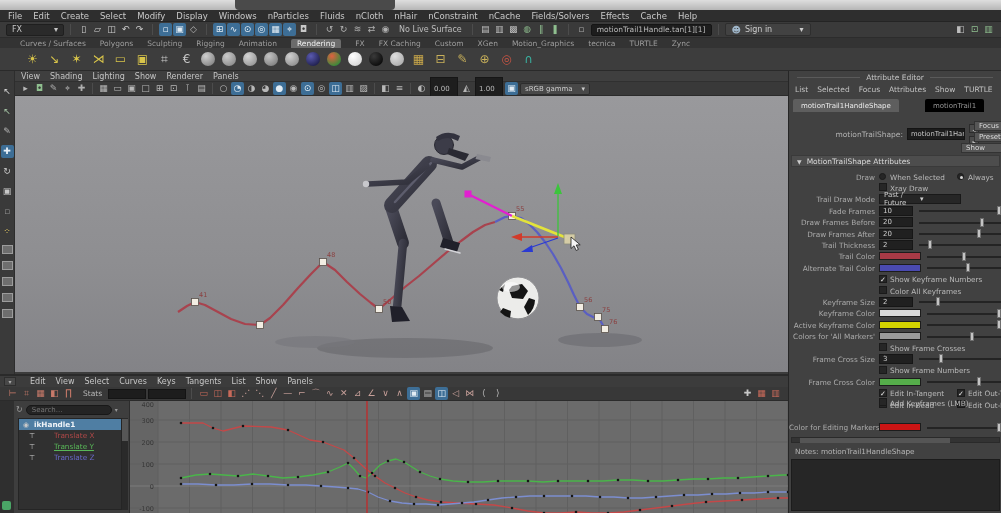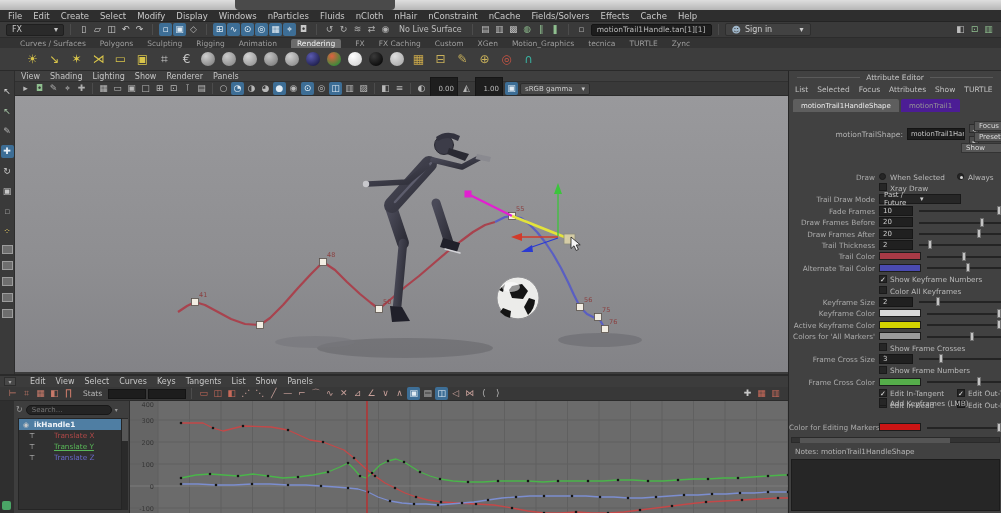--- a/index.html
+++ b/index.html
@@ -34,36 +34,36 @@
   
   #toolbox{position:absolute;left:0;top:71px;width:15px;height:303px;background:#3a3a3a;border-right:1px solid #2d2d2d;display:flex;flex-direction:column;align-items:center;padding-top:14px;gap:7px;}
   .tb-ico{width:13px;height:13px;font-size:9px;line-height:13px;text-align:center;color:#c0c0c0;}
   .tb-ico.act{background:#3d6e96;border-radius:2px;}
   .tb-layout{width:11px;height:9px;border:1px solid #9c9c9c;background:#6e6e6e;flex:none;}
   
   #viewport{position:absolute;left:15px;top:71px;width:773px;height:303px;background:#3c3c3c;}
   #vp-menu{height:11px;display:flex;align-items:center;gap:10px;padding:0 6px;background:#3f3f3f;border-bottom:1px solid #303030;}
   #vp-menu .mi{font-size:8px;color:#c4c4c4;}
   #vp-toolbar{height:14px;display:flex;align-items:center;gap:2px;padding:0 4px;background:#393939;border-bottom:1px solid #2b2b2b;}
-  .vp-field{background:#1e1e1e;border:1px solid #161616;height:23px;width:28px;display:flex;align-items:center;padding:0 3px;flex:none;justify-content:flex-end;}
+  .vp-field{background:#1e1e1e;border:1px solid #161616;height:23px;width:28px;display:flex;align-items:center;padding:0 3px;flex:none;}
   .vp-field span{font-size:7px;color:#bbb;}
   .vp-dd{background:#484848;border:1px solid #2d2d2d;border-radius:2px;height:12px;display:flex;align-items:center;gap:4px;padding:0 4px;width:70px;flex:none;}
   .vp-dd span{font-size:7px;color:#ccc;white-space:nowrap;}
   #vp-canvas{display:block;}
   
   #attr{position:absolute;left:788px;top:71px;width:213px;height:442px;background:#414141;border-left:1px solid #262626;overflow:hidden;}
   #ae-title{position:absolute;left:0;top:2px;width:100%;display:flex;align-items:center;gap:6px;padding:0 8px;}
   #ae-title .line{flex:1;height:1px;background:#5a5a5a;}
   #ae-title .t{font-size:7.5px;color:#c6c6c6;white-space:nowrap;}
   #ae-menu{position:absolute;left:6px;top:14px;display:flex;gap:9px;}
   #ae-menu .mi{font-size:7.5px;color:#c2c2c2;white-space:nowrap;}
   #ae-tabs{position:absolute;left:4px;top:28px;display:flex;gap:2px;}
   .ae-tab{height:13px;padding:0 8px;font-size:7px;display:flex;align-items:center;border-radius:2px 2px 0 0;}
   .ae-tab.active{background:#5e5e5e;color:#ececec;}
-  .ae-tab.inactive{background:#4c1d95;color:#969696;}
+  .ae-tab.inactive{background:#000000;color:#969696;margin-left:24px;}
   #ae-fieldrow{position:absolute;left:0;top:47px;width:100%;height:34px;}
   #ae-fieldlabel{position:absolute;left:0;top:12px;width:114px;text-align:right;font-size:7.5px;color:#b3b3b3;}
   #ae-fieldbox{position:absolute;left:118px;top:10px;width:58px;height:12px;background:#1c1c1c;border:1px solid #141414;overflow:hidden;display:flex;align-items:center;padding:0 3px;}
   #ae-fieldbox span{font-size:6.8px;color:#c9c9c9;white-space:nowrap;}
   .ae-mini{position:absolute;width:10px;height:9px;background:#4c4c4c;border:1px solid #2c2c2c;font-size:6px;color:#bbb;text-align:center;line-height:9px;}
   .ae-side{position:absolute;width:44px;height:10px;background:#565656;border:1px solid #333;font-size:7px;color:#ddd;padding-left:4px;line-height:9px;}
   #ae-section{position:absolute;left:2px;top:84px;width:209px;height:12px;background:#4d4d4d;border:1px solid #3a3a3a;display:flex;align-items:center;gap:5px;padding:0 5px;}
   #ae-section .arr{font-size:6px;color:#ccc;}
   #ae-section .t{font-size:7.5px;color:#d8d8d8;}
   #ae-rows{position:absolute;left:0;top:100px;width:213px;}
@@ -414,20 +414,24 @@
         <span class="ae-tab inactive">motionTrail1</span>
       </div>
     <div id="ae-fieldrow">
       <div id="ae-fieldlabel">motionTrailShape:</div>
       <div id="ae-fieldbox">
           <span>motionTrail1HandleShape</span>
         </div>
       <div class="ae-mini" style="left:180px;top:6px;">◂</div>
       <div class="ae-mini" style="left:180px;top:18px;">▸</div>
     </div>
+    <div id="ae-section">
+        <span class="arr">▼</span>
+        <span class="t">MotionTrailShape Attributes</span>
+      </div>
     <div id="ae-rows">
         <div class="ae-row" style="top: 0px; padding-left: 29px;">
           <div class="ae-label">Draw</div>
           <span class="ae-radio" style="left: 90px;"></span>
           <span class="ae-chktext" style="left: 101px;">When Selected</span>
           <span class="ae-radio" style="left: 168px;">
             <span class="dot"></span>
           </span>
           <span class="ae-chktext" style="left: 179px;">Always</span>
         </div>

